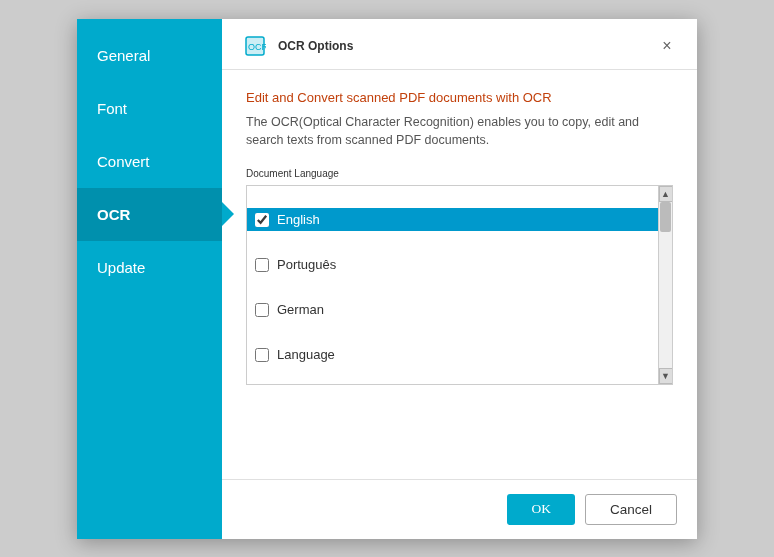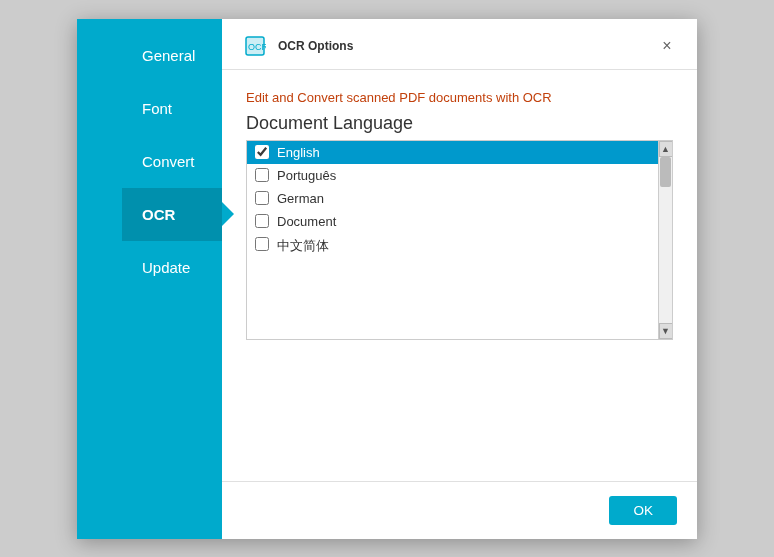--- a/index.html
+++ b/index.html
@@ -24,21 +24,20 @@
     .sidebar {
       position: absolute;
       left: 0;
       top: 0;
       width: 145px;
       height: 100%;
       background: #00aacc;
       display: flex;
       flex-direction: column;
       padding-top: 10px;
-      padding-left: 45px;
     }
     .sidebar-item {
       padding: 18px 20px;
       color: #fff;
       font-size: 15px;
       cursor: pointer;
       position: relative;
     }
     .sidebar-item.active {
       background: rgba(0,0,0,0.15);
@@ -107,21 +106,21 @@
       color: #c2410c;
       margin-bottom: 8px;
     }
     .description-detail {
       font-size: 12.5px;
       color: #555;
       margin-bottom: 18px;
       line-height: 1.5;
     }
     .section-label {
-      font-size: 18px;
+      font-size: 10px;
       color: #333;
       margin-bottom: 6px;
       font-weight: 500;
     }
     .language-list-container {
       border: 1px solid #ccc;
       height: 200px;
       overflow: hidden;
       position: relative;
       display: flex;
@@ -129,26 +128,27 @@
     .language-list {
       flex: 1;
       overflow-y: scroll;
       overflow-x: hidden;
     }
     .language-list::-webkit-scrollbar {
       display: none;
     }
     .lang-item {
       display: flex;
-      align-items: flex-start;
+      align-items: flex-end;
       padding: 4px 8px;
       font-size: 13px;
       color: #333;
       gap: 8px;
       cursor: pointer;
+      margin-top: 22px;
     }
     .lang-item.selected {
       background: #0099cc;
       color: #fff;
     }
     .lang-item input[type="checkbox"] {
       width: 14px;
       height: 14px;
       cursor: pointer;
       accent-color: #0099cc;
@@ -200,20 +200,21 @@
       padding: 7px 24px;
       font-size: 13.5px;
       border-radius: 3px;
       cursor: pointer;
       font-family: inherit;
     }
     .btn-ok {
       background: #00aacc;
       color: #fff;
       border: none;
+      font-family: Liberation Serif, serif;
     }
     .btn-cancel {
       background: #fff;
       color: #333;
       border: 1px solid #aaa;
     }
   </style>
 </head>
 <body>
 
@@ -239,52 +240,54 @@
             <text x="4" y="15" font-size="9" fill="#00aacc" font-family="Arial">OCR</text>
           </svg>
         </div>
         <span class="title-text">OCR Options</span>
       </div>
       <div class="close-btn">×</div>
     </div>
 
     <div class="content-area">
       <p class="description-main">Edit and Convert scanned PDF documents with OCR</p>
+      <p class="description-detail">The OCR(Optical Character Recognition) enables you to copy, edit and search texts from scanned PDF documents.</p>
       <div class="section-label">Document Language</div>
       <div class="language-list-container">
         <div class="language-list">
 
         <div class="lang-item selected">
               <input type="checkbox" checked="" style="accent-color: rgb(255, 255, 255);">
               <span>English</span>
             </div>
             <div class="lang-item">
               <input type="checkbox" style="">
               <span>Português</span>
             </div>
             <div class="lang-item">
               <input type="checkbox" style="">
               <span>German</span>
             </div>
             <div class="lang-item">
               <input type="checkbox" style="">
-              <span>Document</span>
+              <span>Language</span>
             </div>
             <div class="lang-item">
               <input type="checkbox" style="">
               <span>中文简体</span>
             </div>
           </div>
         <div class="scrollbar-track">
           <div class="scrollbar-arrow">▲</div>
           <div class="scrollbar-thumb-area">
             <div class="scrollbar-thumb"></div>
           </div>
           <div class="scrollbar-arrow">▼</div>
         </div>
       </div>
     </div>
 
     <div class="footer">
       <button class="btn btn-ok">OK</button>
+      <button class="btn btn-cancel">Cancel</button>
     </div>
   </div>
 </div>
 
 </body></html>

